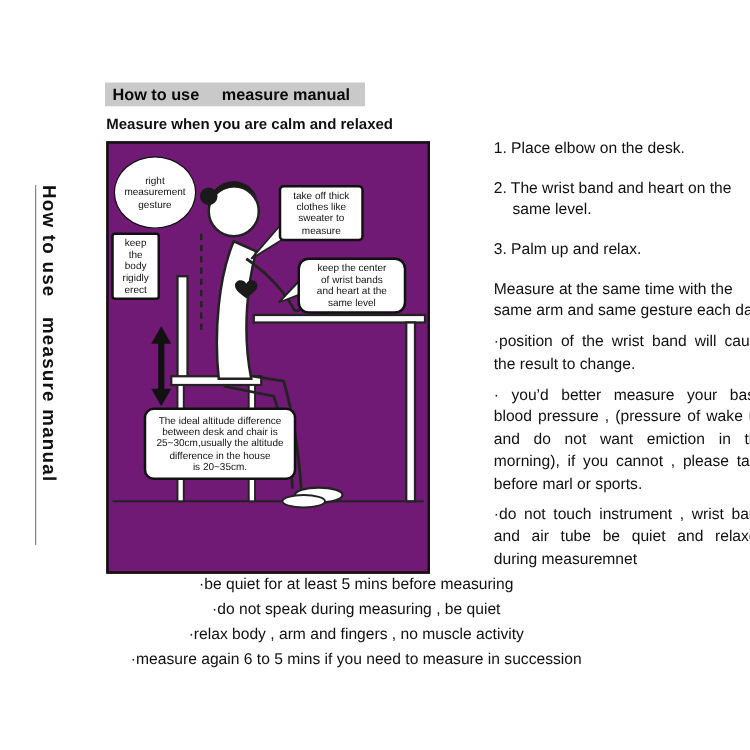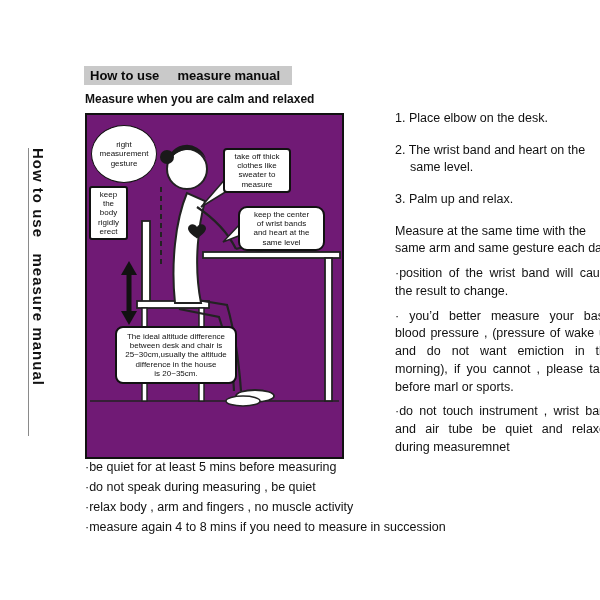--- a/index.html
+++ b/index.html
@@ -49,21 +49,21 @@
   .right-col {
     position:absolute; left:348px; top:110px; width:218px; font-size:12.5px;margin-left:47px;
   }
   .step {
     margin-bottom:15px; line-height:1.35;
     text-indent:-15px; padding-left:15px;
   }
   .para { margin:0 0 7px 0; line-height:1.42; }
   .para.just { text-align:justify; }
   .notes {
-    position:absolute; left:85px; top:458px; width:400px; font-size:12.5px;
+    position:absolute; left:85px; top:458px; width:400px; font-size:12.5px;text-align:center;
   }
   .note { line-height:1.45; margin-bottom:2px; }
 </style>
 </head>
 <body>
 
 <div class="page">
 
   <div class="left-line"></div>
 
@@ -150,16 +150,16 @@
     <p class="para">Measure at the same time with the same arm and same gesture each day</p>
     <p class="para just">·position of the wrist band will cause the result to change.</p>
     <p class="para just">· you’d better measure your basic blood pressure , (pressure of wake up and do not want emiction in the morning), if you cannot , please take before marl or sports.</p>
     <p class="para just">·do not touch instrument , wrist band and air tube be quiet and relaxed during measuremnet</p>
   </div>
 
   <div class="notes">
     <div class="note">·be quiet for at least 5 mins before measuring</div>
     <div class="note">·do not speak during measuring , be quiet</div>
     <div class="note">·relax body , arm and fingers , no muscle activity</div>
-    <div class="note">·measure again 4 to 8 mins if you need to measure in succession</div>
+    <div class="note">·measure again 6 to 5 mins if you need to measure in succession</div>
   </div>
 
 </div>
 
 </body></html>

